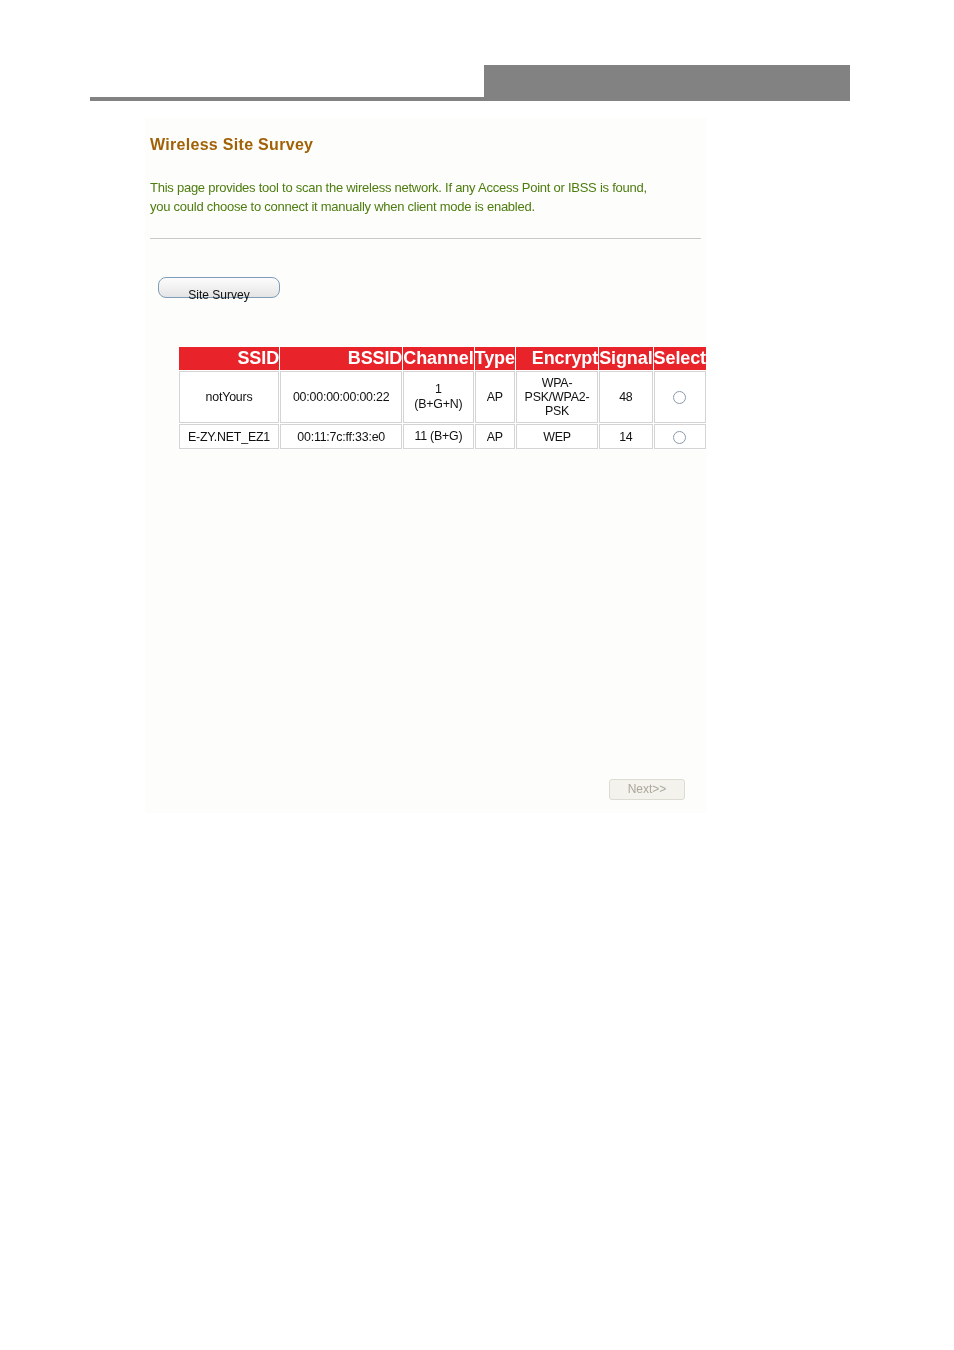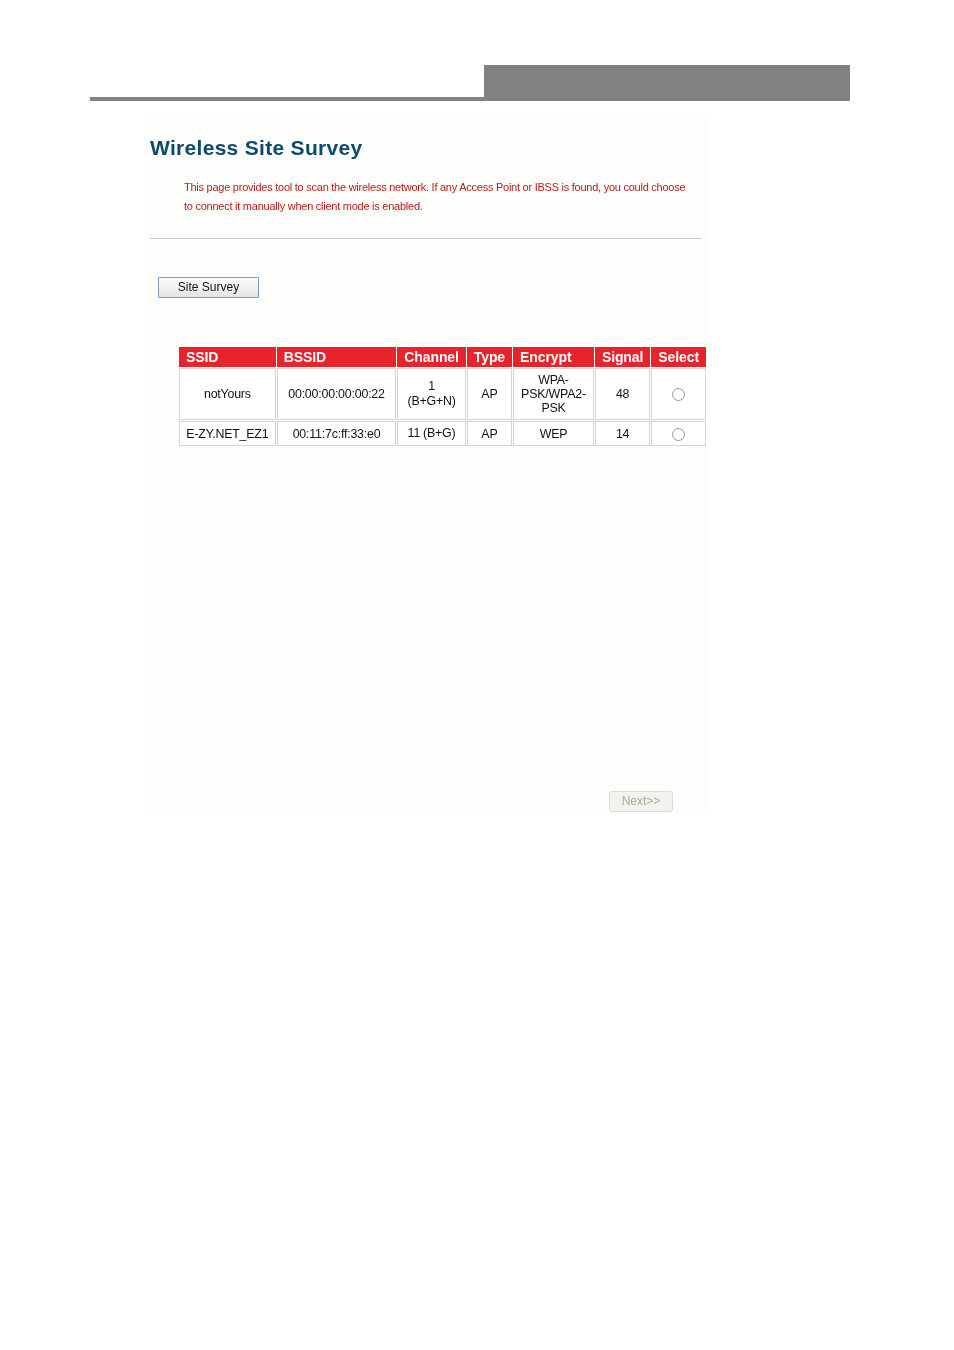--- a/index.html
+++ b/index.html
@@ -47,85 +47,84 @@
     top: 118px;
     width: 562px;
     height: 695px;
     background: #fdfdfb;
   }
 
   .page-title {
     position: absolute;
     left: 5px;
     top: 18px;
-    font-size: 21px;
+    font-size: 16px;
     font-weight: bold;
-    color: #0c4a6e;
+    color: #a16207;
     letter-spacing: 0.3px;
   }
 
   .page-desc {
     position: absolute;
     left: 5px;
     top: 60px;
     width: 505px;
-    font-size: 11px;
-    color: #b91c1c;
+    font-size: 13px;
+    color: #4d7c0f;
     line-height: 19px;
     letter-spacing: -0.25px;
-    margin-left: 34px;
   }
 
   .divider {
     position: absolute;
     left: 5px;
     top: 120px;
     width: 551px;
     height: 1px;
     background: #c9c9c9;
   }
 
   
   .survey-btn {
     position: absolute;
     left: 13px;
     top: 159px;
-    width: 101px;
+    width: 122px;
     height: 21px;
     background: linear-gradient(to bottom, #fcfcfc 0%, #f1f1f1 50%, #e4e4e4 100%);
     border: 1px solid #7f9db9;
-    border-radius: 1px;
+    border-radius: 8px;
     font-family: "Liberation Sans", sans-serif;
     font-size: 12px;
     color: #111111;
-    padding: 0;
+    padding: 8px;
     cursor: pointer;
     box-sizing: border-box;
     line-height: 19px;
   }
 
   
   .survey-table {
     position: absolute;
     left: 33px;
     top: 228px;
     border-collapse: separate;
     border-spacing: 1px;
     background: #ffffff;
     font-size: 12.4px;
     color: #111111;
   }
   .survey-table th {
     background: #e8242a;
     color: #ffffff;
     font-weight: bold;
-    font-size: 14px;
+    font-size: 18px;
     height: 18px;
-    padding: 1px 7px;
-    text-align: left;
+    padding: 1px 0;
+    text-align: right;
     letter-spacing: -0.1px;
     white-space: nowrap;
   }
   .survey-table td {
     border: 1px solid #d4d4d4;
     background: #ffffff;
     text-align: center;
     padding: 4px 3px;
     vertical-align: middle;
     letter-spacing: -0.2px;
@@ -167,32 +166,31 @@
     margin: -3px 0 0 -3px;
     border-radius: 50%;
     background: #3aa73a;
   }
 
   
   .next-btn {
     position: absolute;
     left: 464px;
     top: 661px;
-    width: 64px;
+    width: 76px;
     height: 21px;
     background: #f3f2ec;
     border: 1px solid #dedcd2;
     border-radius: 3px;
     font-family: "Liberation Sans", sans-serif;
     font-size: 12px;
     color: #aaa79c;
     padding: 0;
     box-sizing: border-box;
     line-height: 19px;
-    margin-top: 12px;
   }
 </style>
 </head>
 <body>
 
 <div class="banner">
   <div class="banner-block"></div>
   <div class="banner-rule"></div>
 </div>
 

